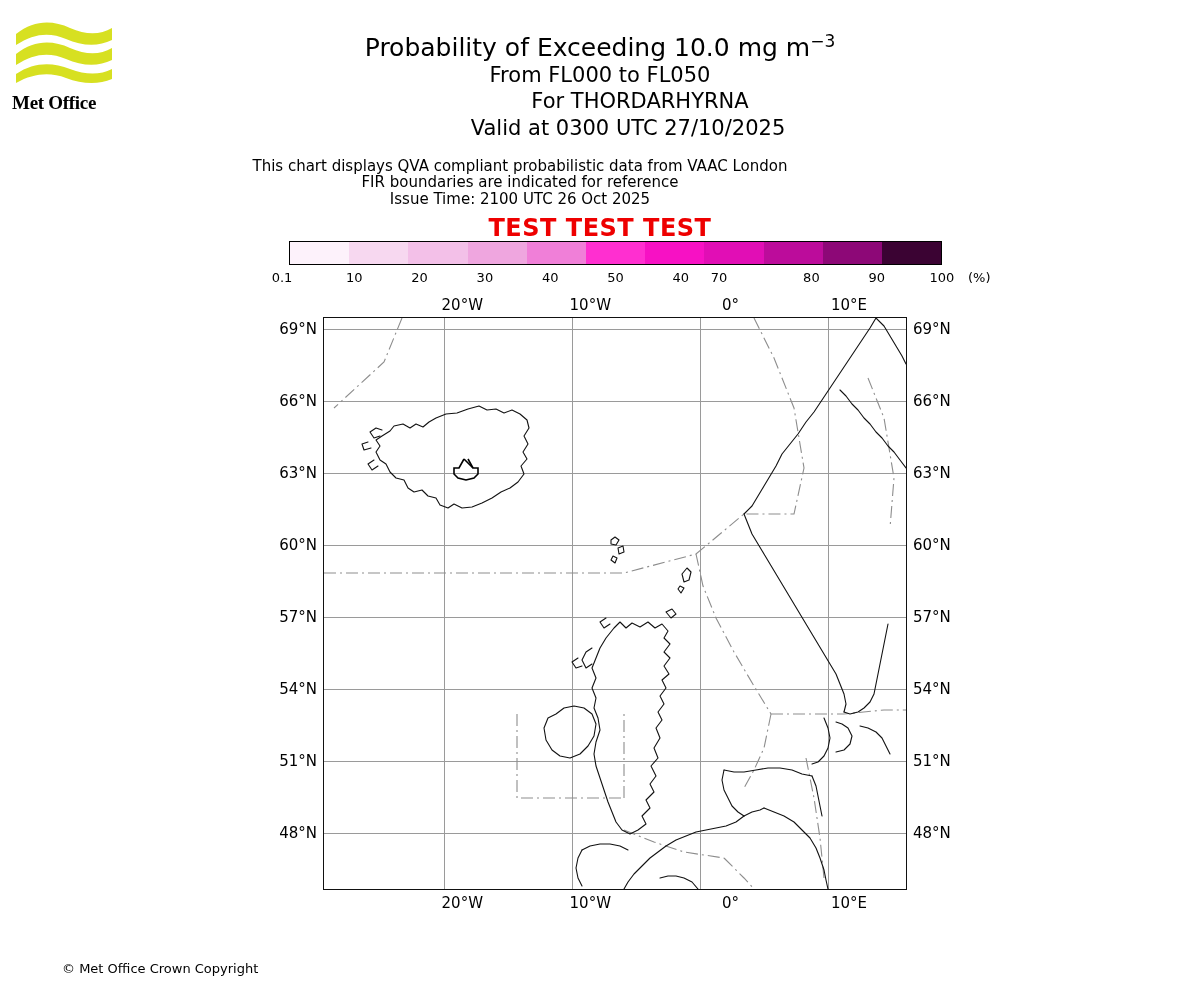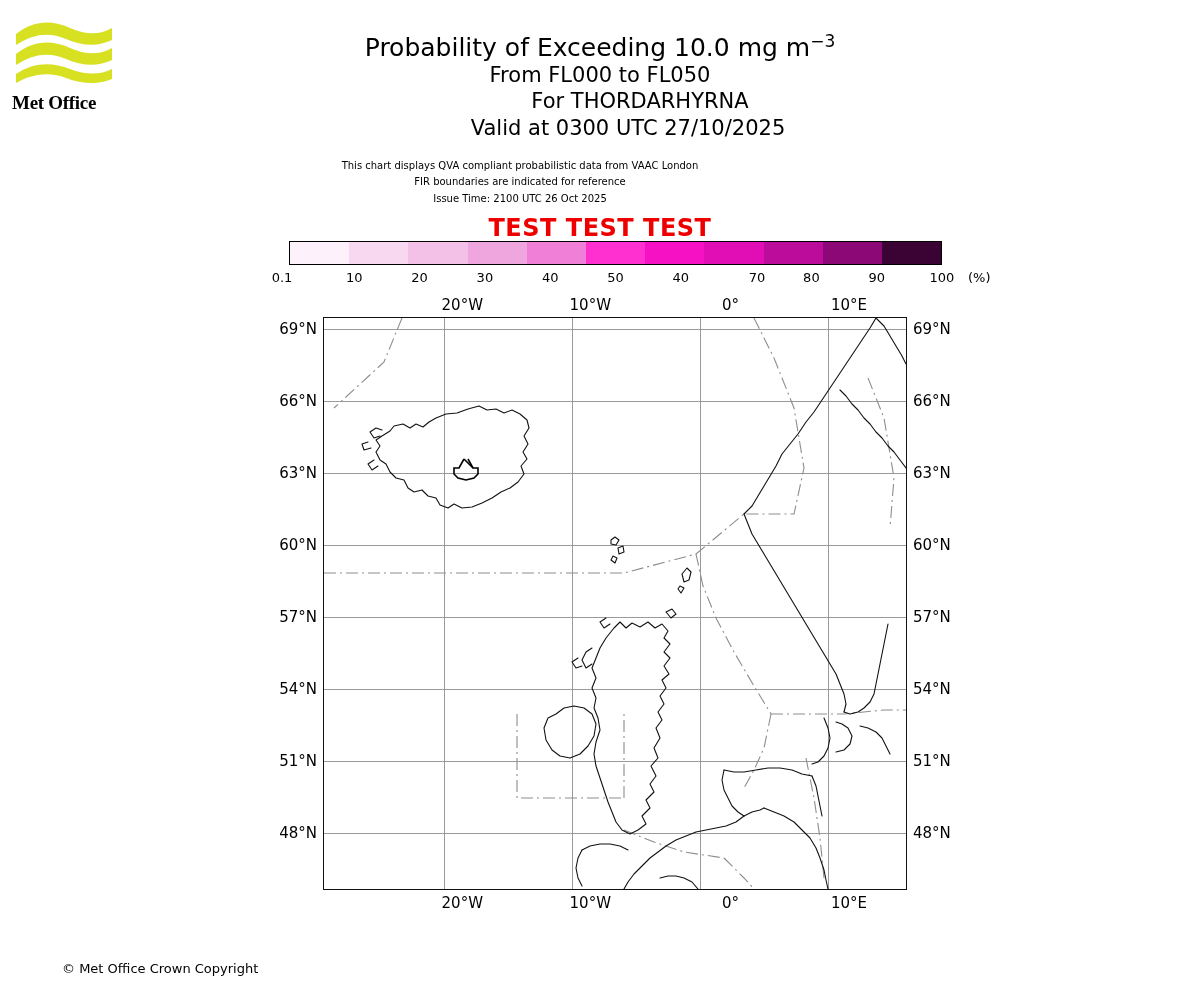--- a/index.html
+++ b/index.html
@@ -73,21 +73,21 @@
     position: absolute;
     top: 115px;
     width: 1200px;
     font-size: 21px;
     line-height: 26px;
     padding-left: 28px;
   }
   .note {
     position: absolute;
     width: 1040px;
-    font-size: 10px;
+    font-size: 15px;
     line-height: 16px;
   }
   #note-1 { top: 158px; }
   #note-2 { top: 174px; }
   #note-3 { top: 191px; }
 
   #test-banner {
     position: absolute;
     top: 214px;
     width: 1200px;
@@ -198,21 +198,21 @@
     <div class="cb-seg" style="background: rgb(59, 3, 51);"></div>
   </div>
 <div id="cb-labels">
     <div class="cb-tick-label" style="left: 262px;">0.1</div>
     <div class="cb-tick-label" style="left: 334.3px;">10</div>
     <div class="cb-tick-label" style="left: 399.6px;">20</div>
     <div class="cb-tick-label" style="left: 464.9px;">30</div>
     <div class="cb-tick-label" style="left: 530.2px;">40</div>
     <div class="cb-tick-label" style="left: 595.5px;">50</div>
     <div class="cb-tick-label" style="left: 660.8px;">40</div>
-    <div class="cb-tick-label" style="left: 737px;">70</div>
+    <div class="cb-tick-label" style="left: 699px;">70</div>
     <div class="cb-tick-label" style="left: 791.4px;">80</div>
     <div class="cb-tick-label" style="left: 856.7px;">90</div>
     <div class="cb-tick-label" style="left: 922px;">100</div>
   </div>
 <div id="cb-units">(%)</div>
 
 <div id="map-frame">
   <svg width="582" height="571" viewBox="0 0 582 571">
 
     <g stroke="#9a9a9a" stroke-width="1" fill="none">

